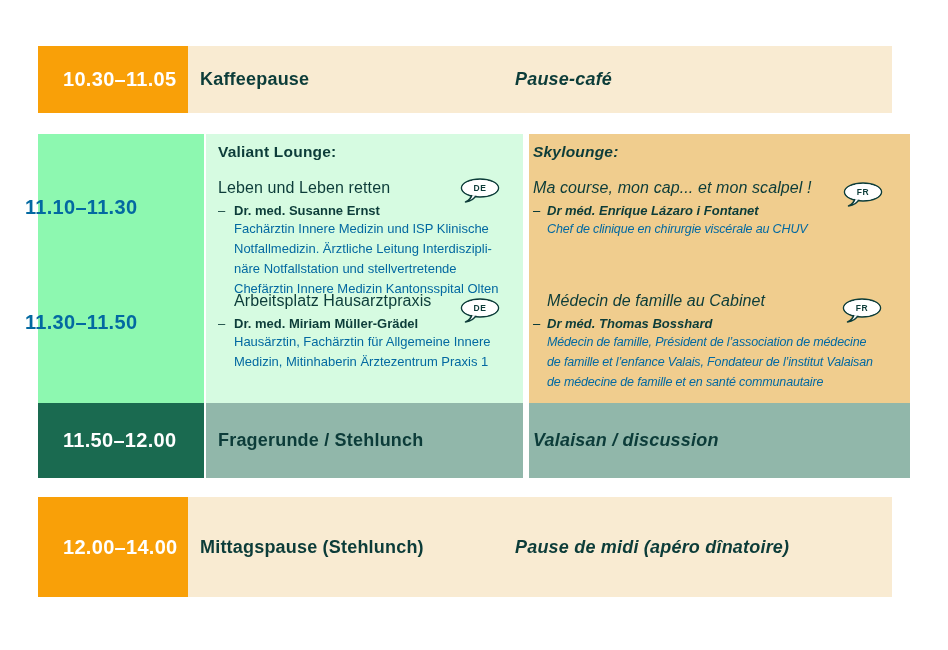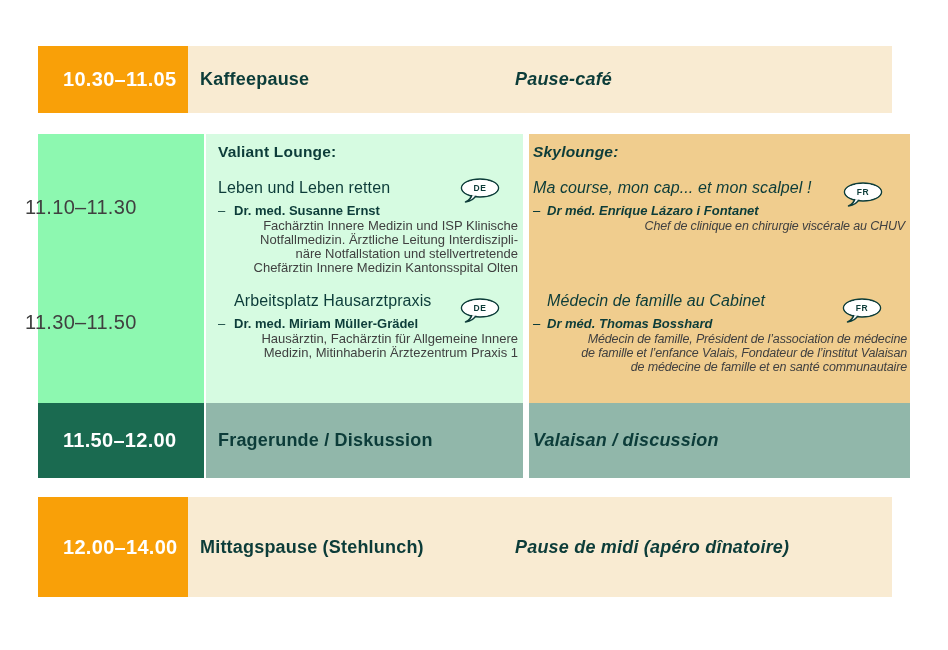--- a/index.html
+++ b/index.html
@@ -54,29 +54,29 @@
     font-size:15.5px; font-weight:700; letter-spacing:.2px;text-align:right;
   }
   .col-fr .venue { left:4px; font-style:italic; }
 
   .talk { position:absolute; }
   .talk .title { font-size:16px; font-weight:400; line-height:20px; margin-bottom:5px; letter-spacing:.1px; }
   .talk.indent .title { margin-left:16px; }
   .speaker { display:flex; font-size:13px; font-weight:700; line-height:15.5px; }
   .speaker .dash { width:16px; flex:none; font-weight:400; }
   .bio {
-    margin-left:16px; font-size:13px; line-height:14px;
-    color:#404040; white-space:pre;text-align:right;
+    margin-left:16px; font-size:13px; line-height:20px;
+    color:#0369a1; white-space:pre;
   }
   .col-fr .talk { font-style:italic; }
   .col-fr .talk.indent .title { margin-left:14px; }
   .col-fr .speaker .dash { width:14px; }
   .col-fr .bio { margin-left:14px; font-size:12.5px; letter-spacing:-0.15px; }
 
-  .slot { position:absolute; left:25px; color:#404040; font-size:20px; font-weight:400; letter-spacing:.3px; line-height:20px; }
+  .slot { position:absolute; left:25px; color:#0369a1; font-size:20px; font-weight:700; letter-spacing:.3px; line-height:20px; }
   .slot.s1 { top:197px; }
   .slot.s2 { top:312px; }
   
 
   .badge { position:absolute; }
   .b-de1 { left:254px; top:44px; }
   .b-de2 { left:254px; top:164px; }
   .b-fr1 { left:314px; top:48px; }
   .b-fr2 { left:313px; top:164px; }
   .badge text { font-family:"Liberation Sans", sans-serif; }
@@ -171,21 +171,21 @@
       <path d="M12 16.5 Q11 21.5 5.5 24 Q13.5 23 16.5 16.5 Z" fill="#ffffff" stroke="#0C3C39" stroke-width="1.5" stroke-linejoin="round"></path>
       <ellipse cx="20" cy="10" rx="17.6" ry="8.1" fill="#ffffff"></ellipse>
       <text x="20" y="13" text-anchor="middle" font-size="8.5" font-weight="bold" fill="#0C3C39" letter-spacing="0.5">FR</text>
     </svg>
   </div>
 
   <div class="cell col-time row3 bg-dark time-cell">
     <span>11.50–12.00</span>
   </div>
   <div class="cell col-de row3 bg-sage">
-    <span class="band-label de">Fragerunde / Diskussion</span>
+    <span class="band-label de">Fragerunde / Stehlunch</span>
   </div>
   <div class="cell col-fr row3 bg-sage">
     <span class="band-label fr">Valaisan / discussion</span>
   </div>
 
   <div class="cell col-time row4 bg-orange time-cell">
     <span>12.00–14.00</span>
   </div>
   <div class="cell col-band row4 bg-cream">
     <span class="band-label fr">Pause de midi (apéro dînatoire)</span>

